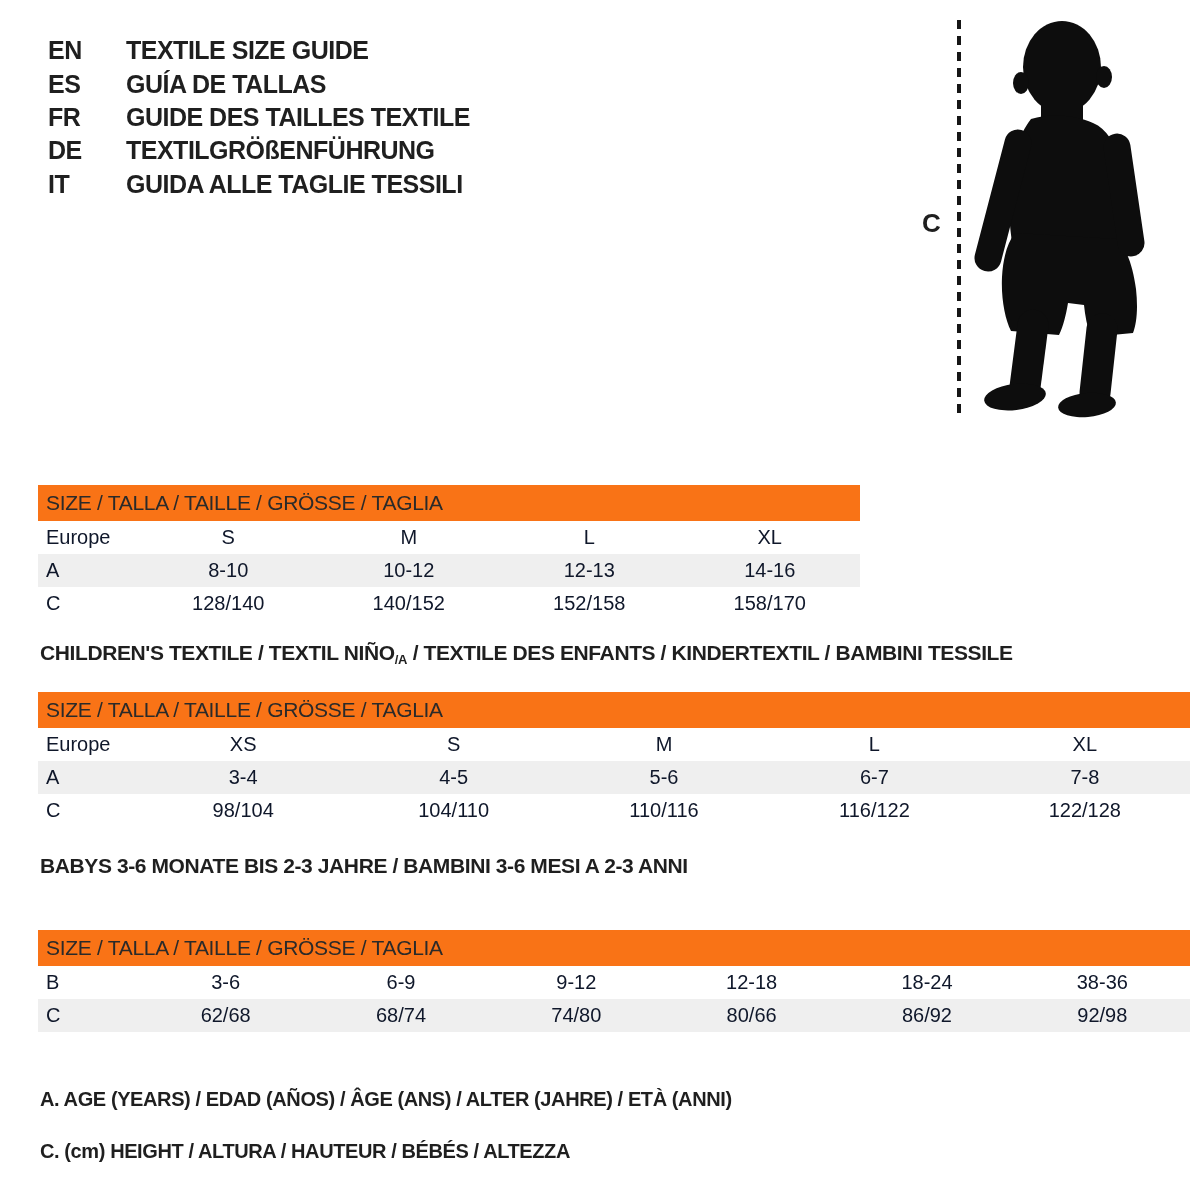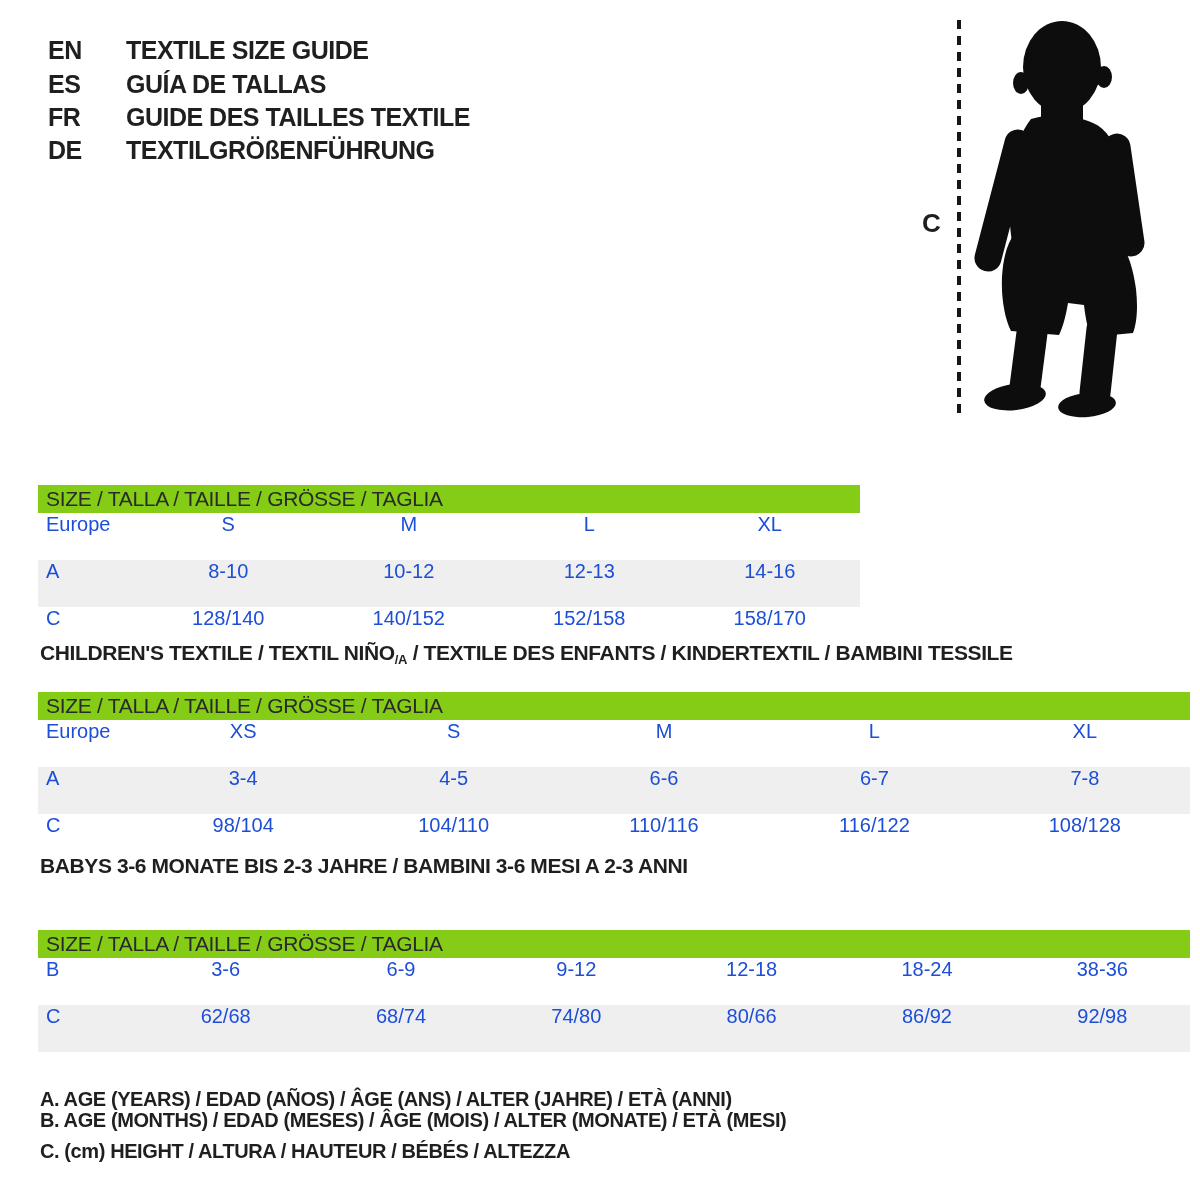--- a/index.html
+++ b/index.html
@@ -26,25 +26,25 @@
   
   .sec-title {
     left:32px; font-weight:bold; font-size:21px; letter-spacing:-0.4px;
     white-space:nowrap; line-height:25px;
   }
   .sub { font-size:13px; vertical-align:-4px; letter-spacing:-0.2px; }
 
   
   .tbl { left:30px; }
   .thead {
-    height:28px; background:#84cc16; display:flex; align-items:center;
+    height:36px; background:#f97316; display:flex; align-items:center;
     padding-left:8px; box-sizing:border-box; font-size:21px; color:#2a2a2a;
     letter-spacing:-0.3px;
   }
-  .trow { display:flex; height:47px; font-size:20px; color:#1d4ed8; }
+  .trow { display:flex; align-items:center; height:33px; font-size:20px; color:#0f172a; }
   .trow.alt { background:#efefef; }
   .cell-label { width:100px; padding-left:8px; box-sizing:border-box; }
   .cell { flex:1; text-align:center; }
 
   
   .legend-line {
     left:32px; font-weight:bold; font-size:20px; letter-spacing:-0.4px;
     white-space:nowrap; line-height:24px;
   }
 </style>
@@ -62,20 +62,24 @@
       <span class="lang-code">ES</span>
       <span class="lang-label">GUÍA DE TALLAS</span>
     </div>
     <div class="lang-row">
       <span class="lang-code">FR</span>
       <span class="lang-label">GUIDE DES TAILLES TEXTILE</span>
     </div>
     <div class="lang-row">
       <span class="lang-code">DE</span>
       <span class="lang-label">TEXTILGRÖßENFÜHRUNG</span>
+    </div>
+    <div class="lang-row">
+      <span class="lang-code">IT</span>
+      <span class="lang-label">GUIDA ALLE TAGLIE TESSILI</span>
     </div>
   </div>
 
   <div class="abs dash-line"></div>
   <div class="abs c-label">C</div>
 
   <svg class="abs figure-svg" width="180" height="410" viewBox="0 0 180 410" aria-hidden="true">
     <g fill="#0d0d0d" stroke="none">
       <ellipse cx="91" cy="52" rx="39" ry="46"></ellipse>
       <ellipse cx="50" cy="68" rx="8" ry="11"></ellipse>
@@ -137,31 +141,31 @@
       <span class="cell">XS</span>
       <span class="cell">S</span>
       <span class="cell">M</span>
       <span class="cell">L</span>
       <span class="cell">XL</span>
     </div>
     <div class="trow alt">
       <span class="cell-label">A</span>
       <span class="cell">3-4</span>
       <span class="cell">4-5</span>
-      <span class="cell">6-6</span>
+      <span class="cell">5-6</span>
       <span class="cell">6-7</span>
       <span class="cell">7-8</span>
     </div>
     <div class="trow">
       <span class="cell-label">C</span>
       <span class="cell">98/104</span>
       <span class="cell">104/110</span>
       <span class="cell">110/116</span>
       <span class="cell">116/122</span>
-      <span class="cell">108/128</span>
+      <span class="cell">122/128</span>
     </div>
   </div>
 
   <div class="abs sec-title" style="top:850px; line-height:31px;">
     <div>BABYS 3-6 MONATE BIS 2-3 JAHRE / BAMBINI 3-6 MESI A 2-3 ANNI</div>
   </div>
 
   <div class="abs tbl" style="top:930px; width:1152px;">
     <div class="thead">
       <span>SIZE / TALLA / TAILLE / GRÖSSE / TAGLIA</span>
@@ -180,16 +184,15 @@
       <span class="cell">62/68</span>
       <span class="cell">68/74</span>
       <span class="cell">74/80</span>
       <span class="cell">80/66</span>
       <span class="cell">86/92</span>
       <span class="cell">92/98</span>
     </div>
   </div>
 
   <div class="abs legend-line" style="top:1087px;">A. AGE (YEARS) / EDAD (AÑOS) / ÂGE (ANS) / ALTER (JAHRE) / ETÀ (ANNI)</div>
-  <div class="abs legend-line" style="top:1108px;">B. AGE (MONTHS) / EDAD (MESES) / ÂGE (MOIS) / ALTER (MONATE) / ETÀ (MESI)</div>
   <div class="abs legend-line" style="top:1139px;">C. (cm) HEIGHT / ALTURA / HAUTEUR / BÉBÉS / ALTEZZA</div>
 
 </div>
 
 </body></html>

